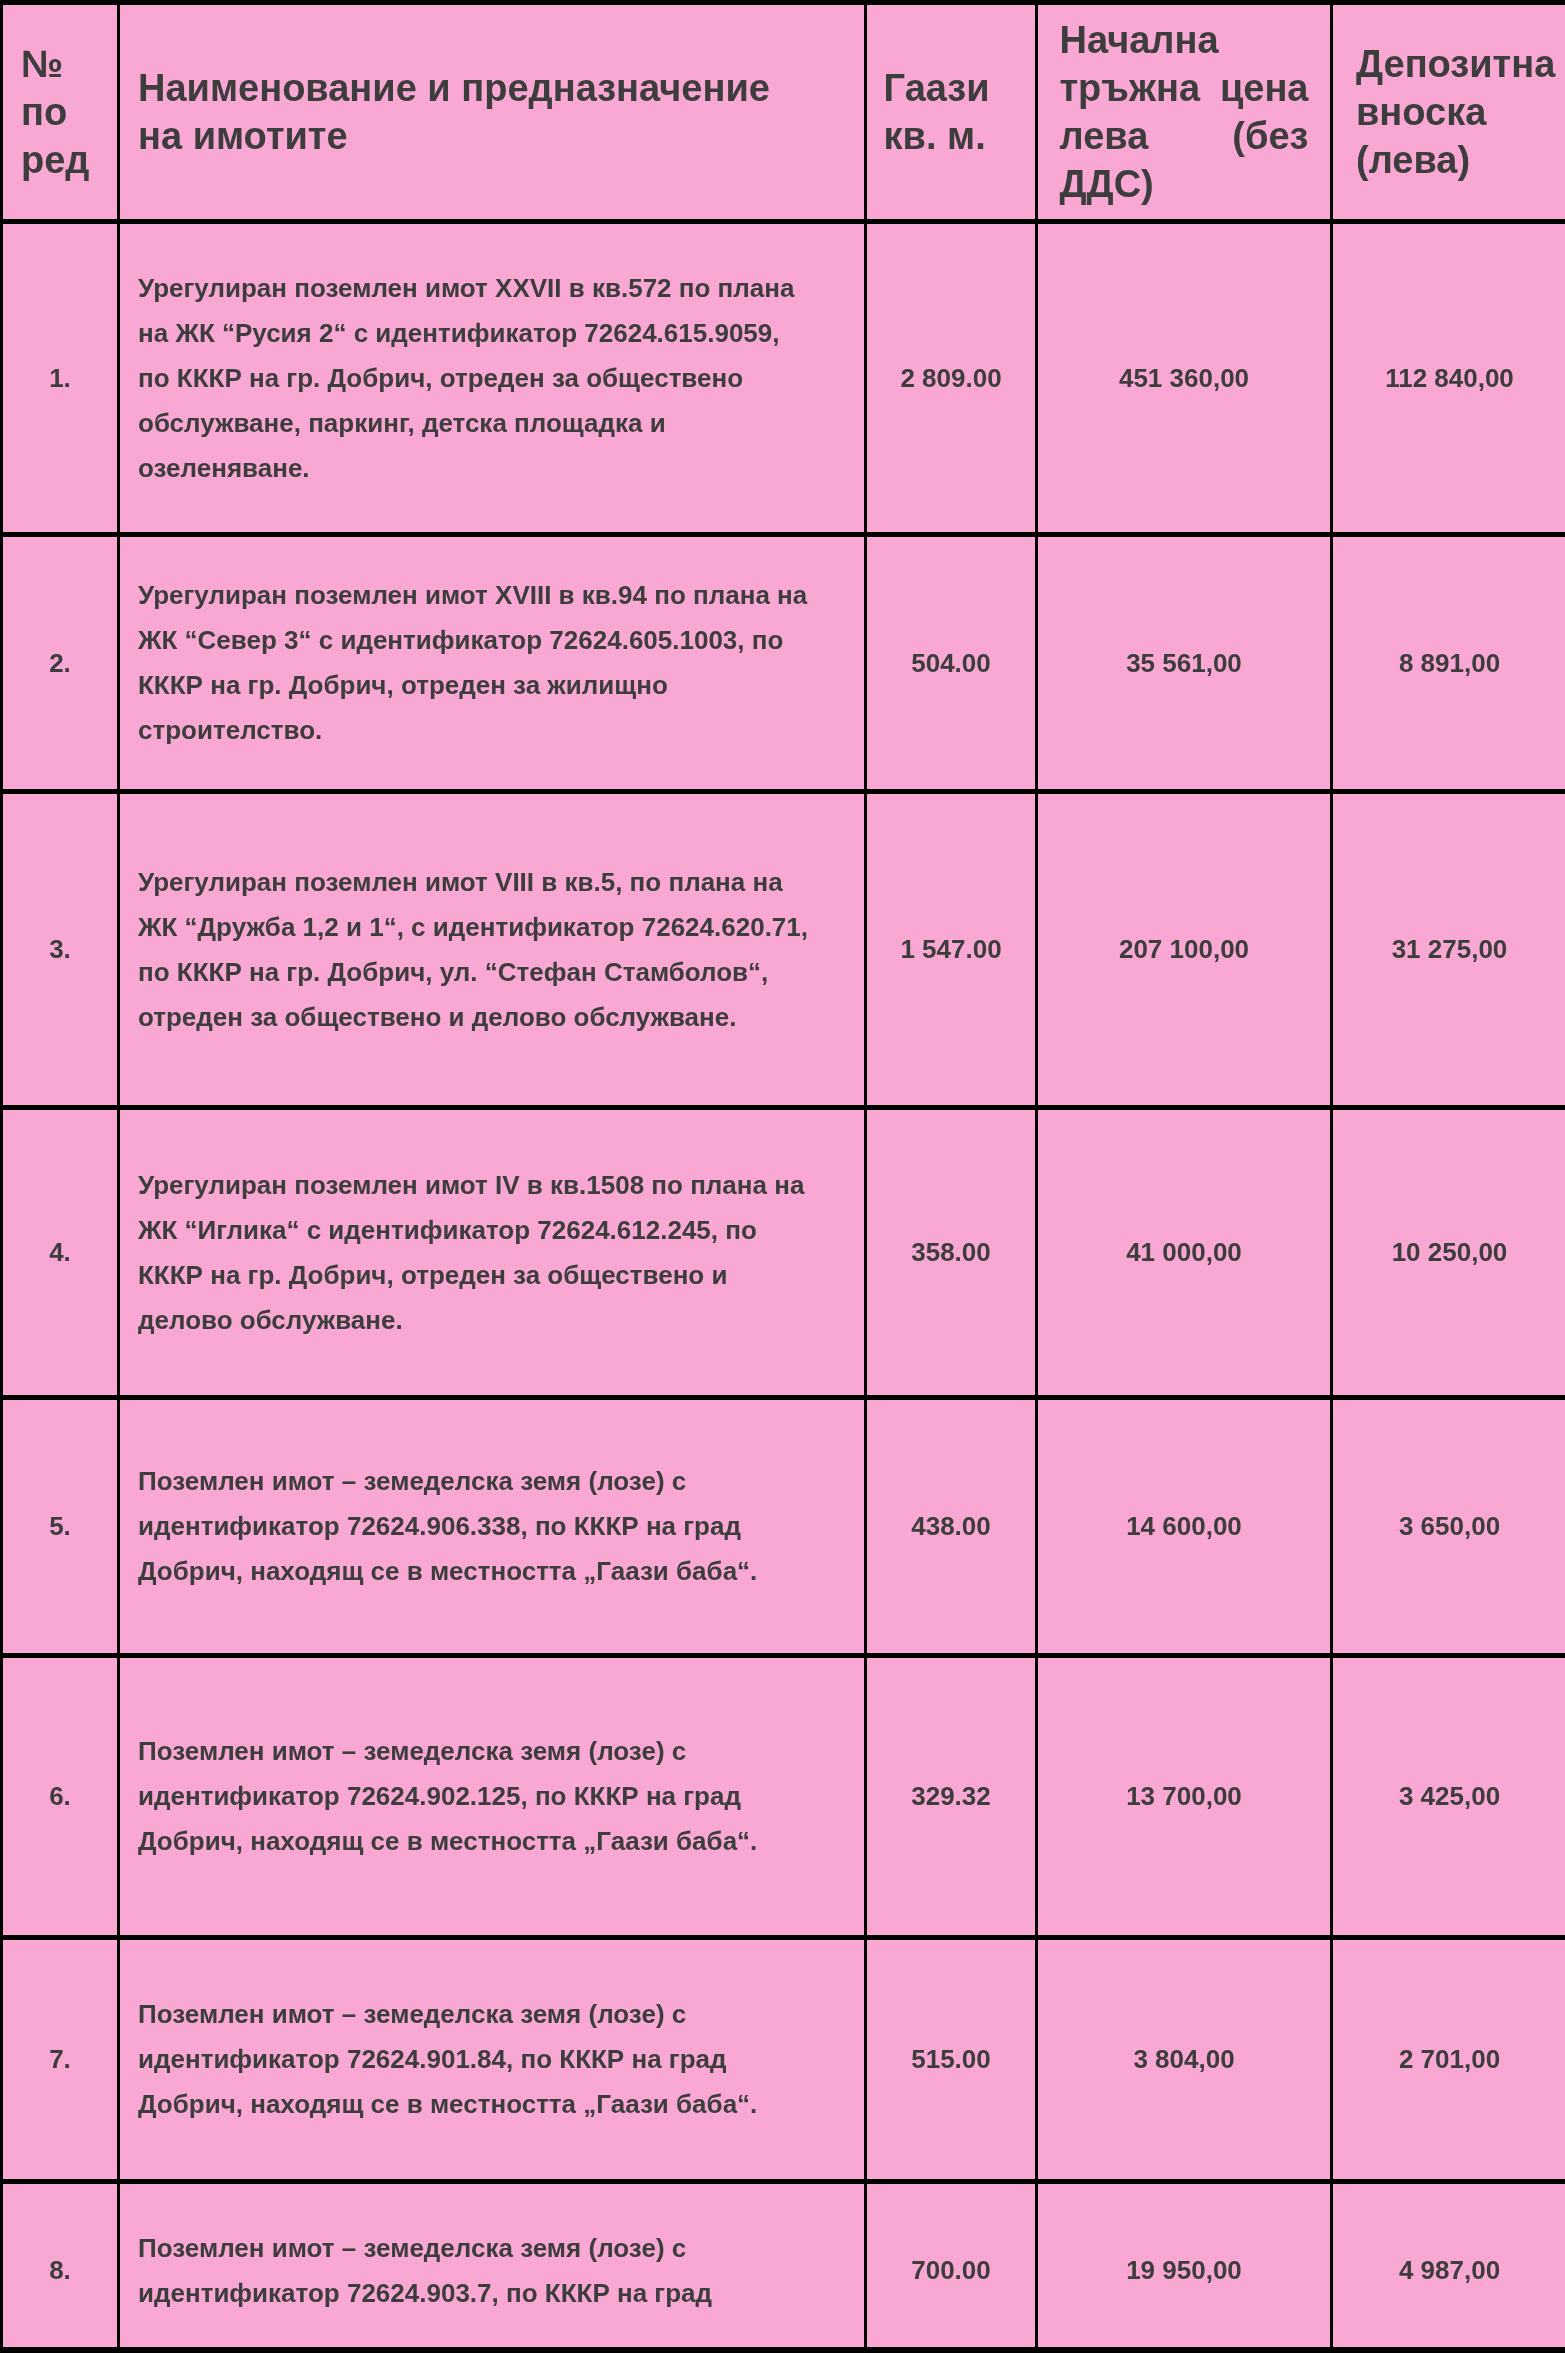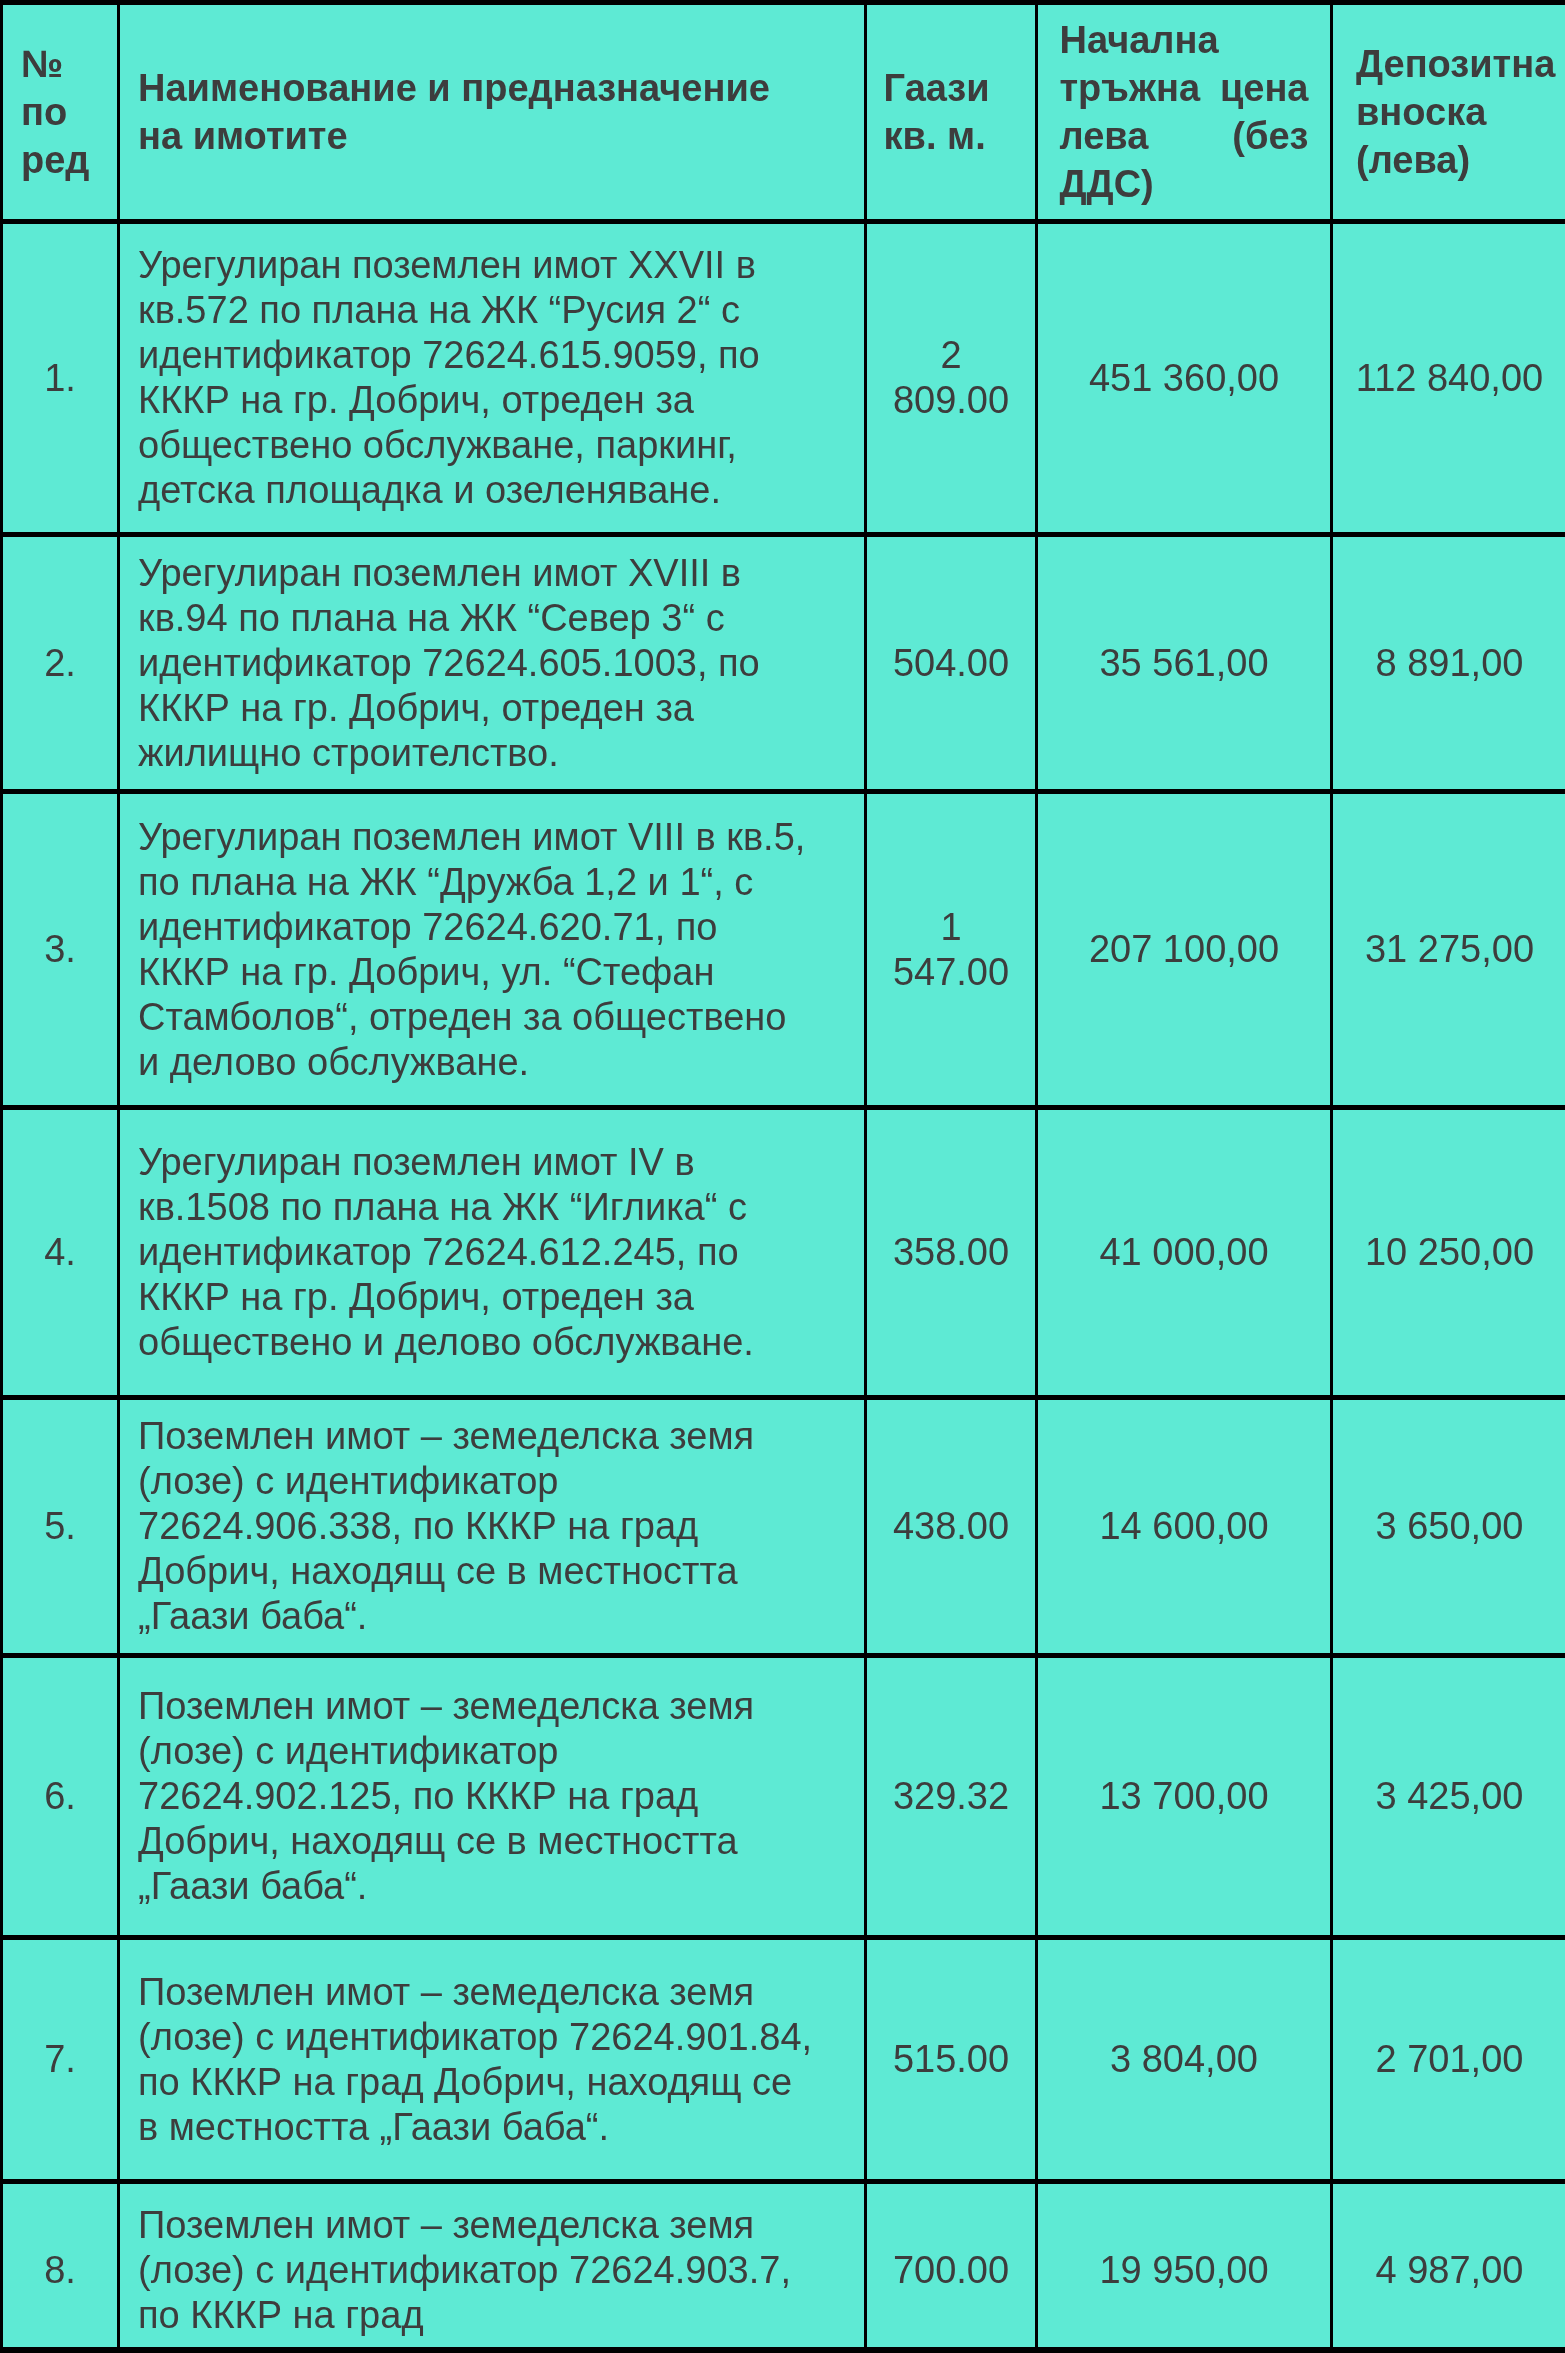--- a/index.html
+++ b/index.html
@@ -2,21 +2,21 @@
 <html style="font-size:13.3px"><head>
 <meta charset="utf-8">
 <style>
   * { box-sizing: border-box; }
   html, body { margin: 0; padding: 0; background: #ffffff; }
 
   .page {
     position: relative;
     width: 1565px;
     height: 2354px;
-    background: #5eead4;
+    background: #f9a8d4;
     overflow: hidden;
     font-family: "Liberation Sans", "DejaVu Sans", sans-serif;
     color: #3d3d3d;
   }
 
   table.props {
     border-collapse: collapse;
     table-layout: fixed;
     width: 1565px;
   }
@@ -37,22 +37,23 @@
     text-align: left;
   }
   th.num   { padding: 0 15px 0 18px; }
   th.name  { padding: 0 83px 0 18px; }
   th.area  { padding: 0 16.6px; }
   th.price { padding: 0 21.5px; text-align: justify; }
   th.deposit { padding: 0 8.3px 0 23px; }
 
   
   tbody td {
-    font-size: 38px;
+    font-size: 26px;
     line-height: 45px;
+    font-weight: bold;
   }
   td.num    { text-align: center; }
   td.name   { text-align: left; padding: 0 46px 0 18px; }
   td.area   { text-align: center; padding: 0 16.6px; }
   td.price  { text-align: center; white-space: nowrap; }
   td.deposit{ text-align: center; white-space: nowrap; }
 
   tr.h-head { height: 219px; }
   tr.h-r0 { height: 313px; }
   tr.h-r1 { height: 257px; }

